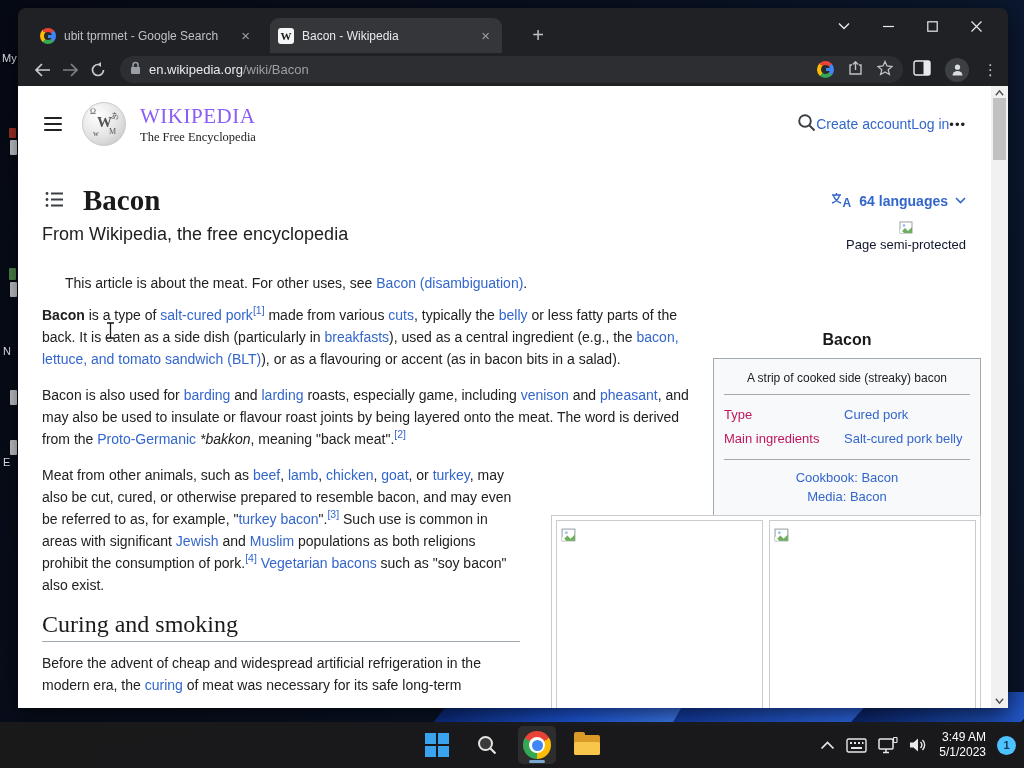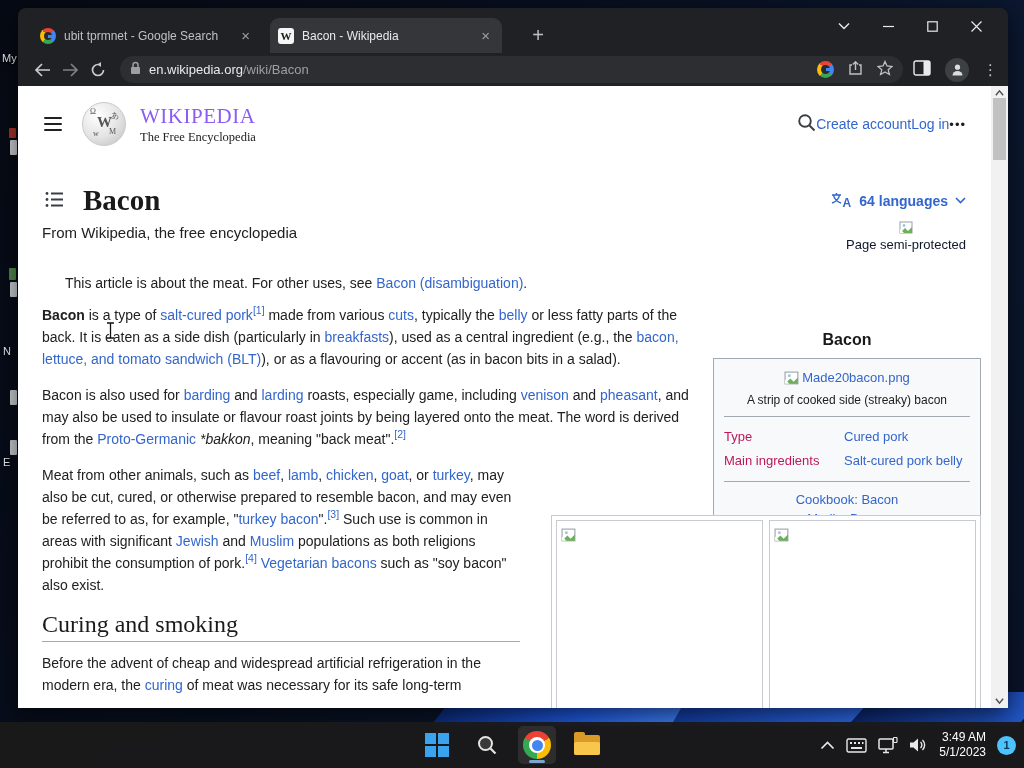--- a/index.html
+++ b/index.html
@@ -79,21 +79,21 @@
   .h1 { font-family:"Liberation Serif","DejaVu Serif",serif; font-size:29px; margin-left:19px; color:#1a1a1a; }
   .lang-right { margin-left:auto; display:flex; align-items:center; gap:7px; color:#3366cc; font-weight:bold; font-size:14px; }
 
   .page-tabs { display:flex; align-items:flex-end; margin:10px 25px 0 24px; border-bottom:1px solid #a2a9b1; font-size:14px; }
   .ptab { padding:6px 2px 9px; }
   .ptab.active { border-bottom:1px solid #202122; margin-bottom:-1px; color:#202122; }
   .tabs-right { margin-left:auto; display:flex; align-items:flex-end; gap:24px; }
   .tools-chip { display:flex; align-items:center; gap:5px; color:#202122; }
 
   .sub-row { display:flex; align-items:flex-start; margin:7px 25px 0 24px; }
-  .subtitle { font-size:15px; }
+  .subtitle { font-size:18px; }
   .protect { margin-left:auto; display:flex; align-items:center; gap:2px; color:#0f172a; font-size:13px; margin-top:-3px;flex-direction:column; }
 
   .article { position:relative; margin:0 10px 0 24px; line-height:22px; }
   .hatnote { margin:20px 0 0 23px; }
   .para { margin-top:10px; width:652px; }
   .para + .para { margin-top:14px; }
   .para.narrow, .sect-para { width:478px; }
   .wlink { color:#3366cc; }
   sup.wlink, sup { font-size:10.5px; line-height:0; }
   .h2 { font-family:"Liberation Serif","DejaVu Serif",serif; font-size:24px; font-weight:400;
@@ -343,29 +343,20 @@
         <p class="sect-para"><span>Before the advent of cheap and widespread artificial refrigeration in the modern era, the </span><span class="wlink">curing</span><span> of meat was necessary for its safe long-term</span></p>
 
         <svg class="ibeam" width="9" height="17" viewBox="0 0 9 17">
           <path d="M1 1 H8 M1 16 H8 M4.5 1 V16" fill="none" stroke="#fff" stroke-width="3"></path>
           <path d="M1 1 H8 M1 16 H8 M4.5 1 V16" fill="none" stroke="#111" stroke-width="1.3"></path>
         </svg>
 
         <div class="infobox">
           <div class="ib-title">Bacon</div>
           <div class="ib-box">
-            <div class="ib-img">
-              <svg class="broken" width="16" height="15" viewBox="0 0 15 14">
-                <rect x="1" y="1" width="12" height="11" fill="#fff" stroke="#9aa0a6"></rect>
-                <path d="M1 12 L6 7 L9 10 L13 6 L13 12 Z" fill="#6fae5c"></path>
-                <circle cx="5" cy="4.5" r="1.4" fill="#9ec7e8"></circle>
-                <polygon points="1,12 5,12 1,8" fill="#fff"></polygon>
-              </svg>
-              <span>Made20bacon.png</span>
-            </div>
             <div class="ib-cap">A strip of cooked side (streaky) bacon</div>
             <div class="ib-div"></div>
             <div class="ib-row">
               <span class="ib-label">Type</span>
               <span class="ib-val">Cured pork</span>
             </div>
             <div class="ib-row">
               <span class="ib-label">Main ingredients</span>
               <span class="ib-val">Salt-cured pork belly</span>
             </div>

